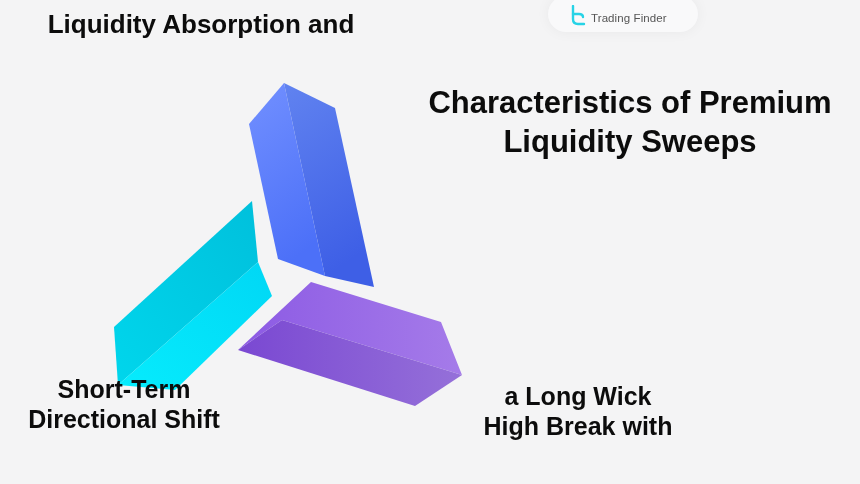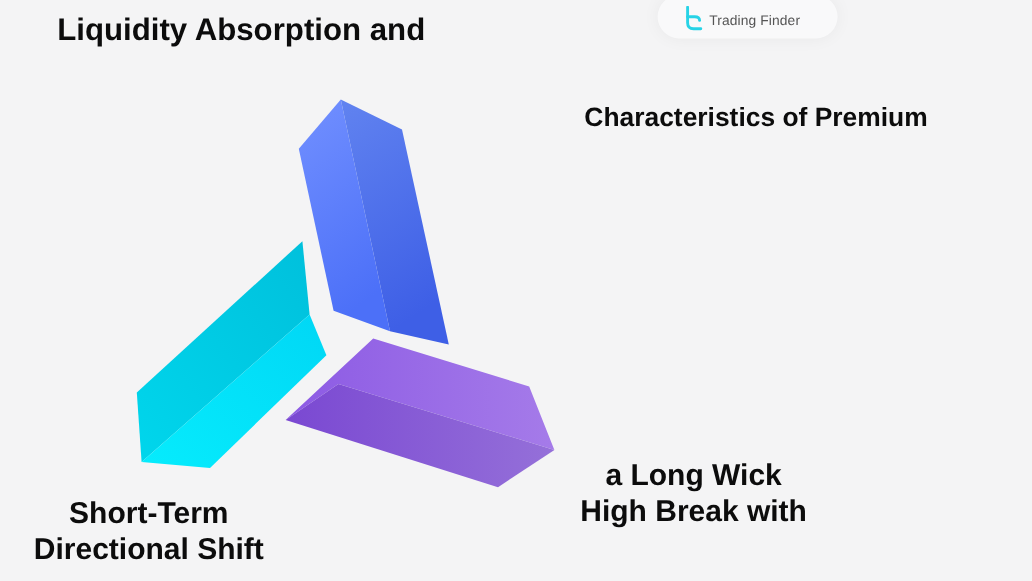--- a/index.html
+++ b/index.html
@@ -53,28 +53,28 @@
       top: 9px;
       width: 362px;
       font-size: 26px;
       margin-left: 20px;
     }
     .title {
       position: absolute;
       left: 410px;
       top: 84px;
       width: 440px;
-      font-size: 22px;
+      font-size: 31px;
       font-weight: bold;
       text-align: center;
       line-height: 1.25;
     }
     .label-bl {
       left: 0px;
-      top: 414px;
+      top: 375px;
       width: 248px;
       font-size: 25px;
     }
     .label-br {
       left: 458px;
       top: 382px;
       width: 240px;
       font-size: 25px;
     }
     .shapes {
@@ -137,20 +137,21 @@
     <polygon points="238,350 282,320 462,375 415,406" fill="url(#purpleFront)"></polygon>
   </g>
 </svg>
 
 <div class="label label-top">
   <div>Liquidity Absorption and</div>
 </div>
 
 <div class="title">
   <div>Characteristics of Premium</div>
+  <div>Liquidity Sweeps</div>
 </div>
 
 <div class="label label-bl">
   <div>Short-Term</div>
   <div>Directional Shift</div>
 </div>
 
 <div class="label label-br">
   <div>a Long Wick</div>
   <div>High Break with</div>

